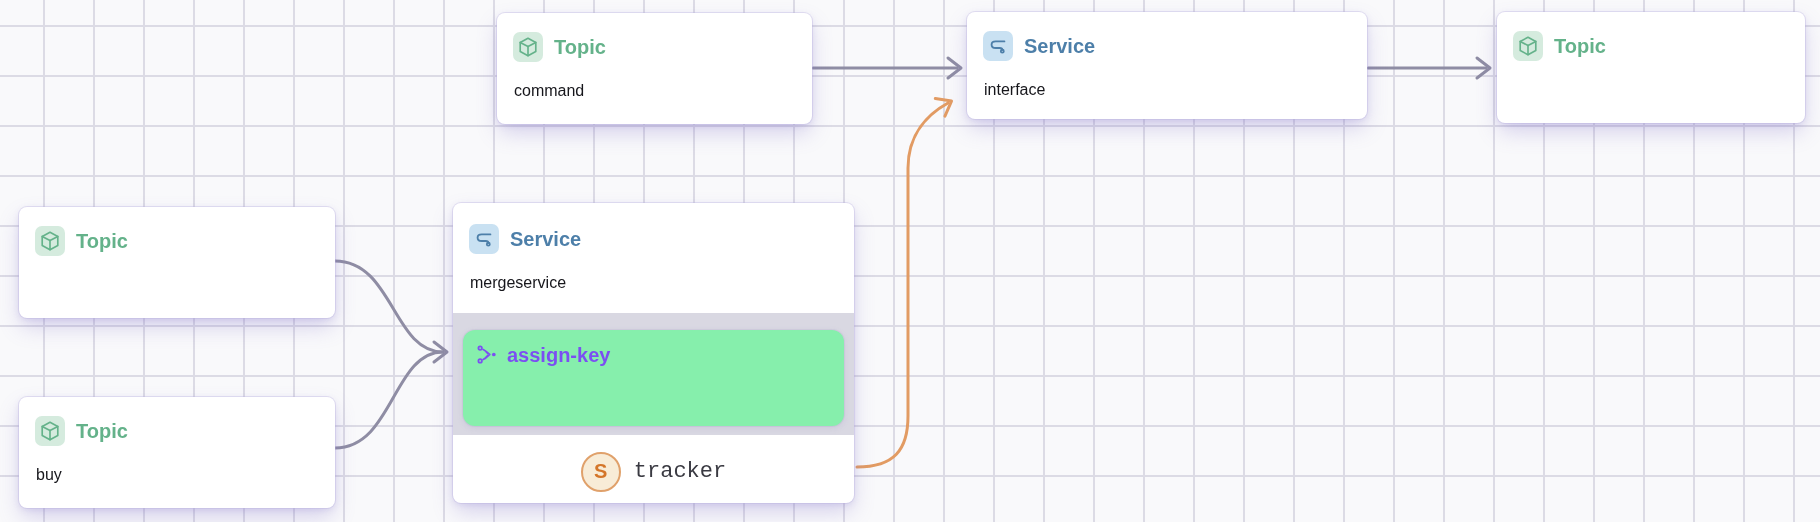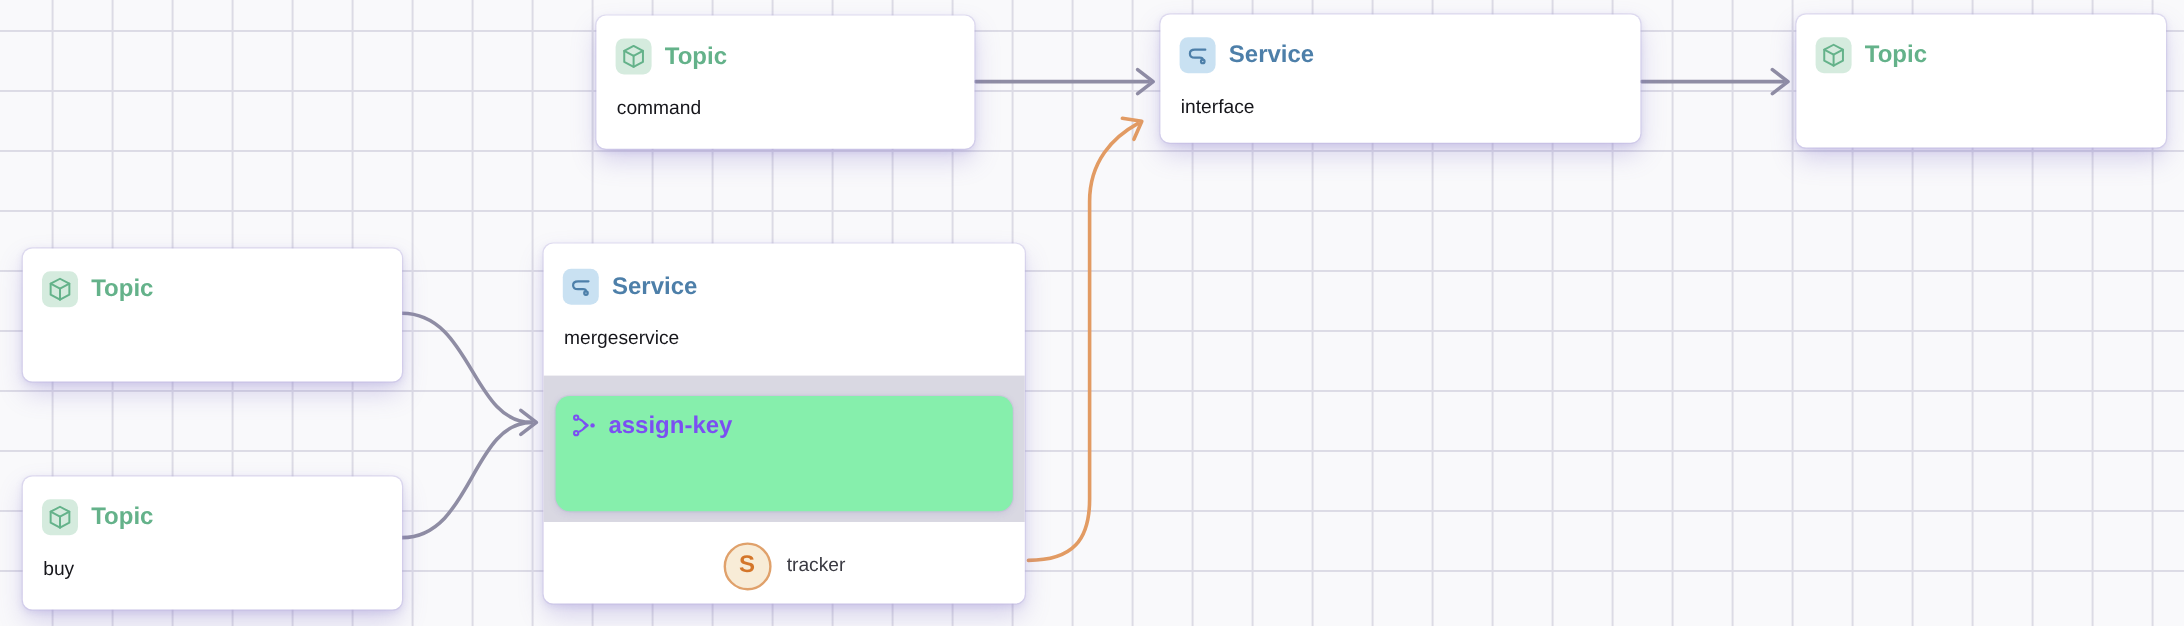--- a/index.html
+++ b/index.html
@@ -51,21 +51,21 @@
 
   .consumer-row {
     height:73px; display:flex; align-items:center; justify-content:center; gap:13px;
   }
   .consumer-badge {
     width:40px; height:40px; border-radius:50%; box-sizing:border-box;
     background:#f8ecd7; border:2px solid #e0a16b; color:#d4762a;
     display:flex; align-items:center; justify-content:center;
     font-size:20px; font-weight:700;
   }
-  .consumer-name { font-size:16px; color:#3a3a42; font-weight:500; }
+  .consumer-name { font-size:22px; color:#3a3a42; font-weight:500;font-family:Liberation Mono, monospace; }
 </style>
 </head>
 <body>
 
 <div class="canvas">
 
   <svg class="edges">
     <defs>
       <marker id="chev-gray" markerUnits="userSpaceOnUse" markerWidth="22" markerHeight="26" viewBox="0 0 22 26" refX="13" refY="13" orient="auto">
         <path d="M4,3 L17,13 L4,23" fill="none" stroke="#8f8da4" stroke-width="3" stroke-linecap="round" stroke-linejoin="round"></path>

